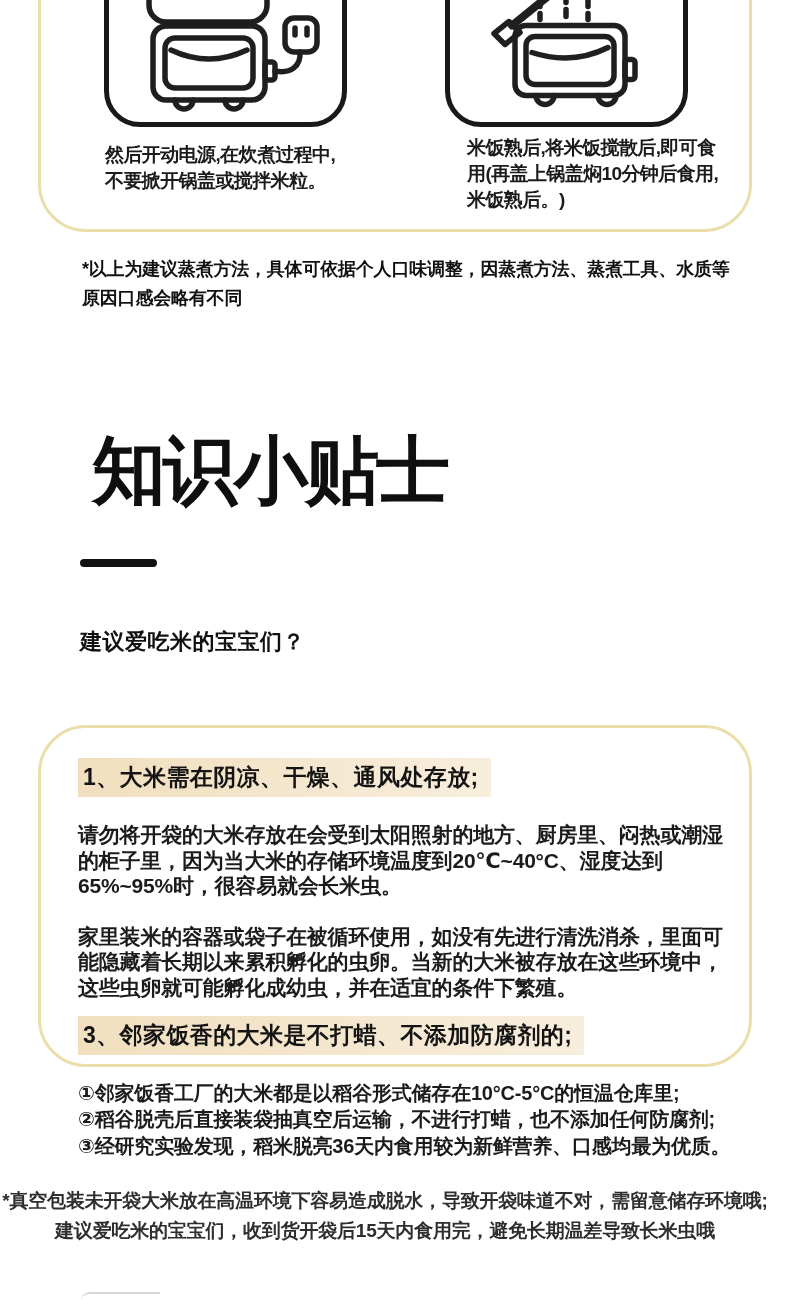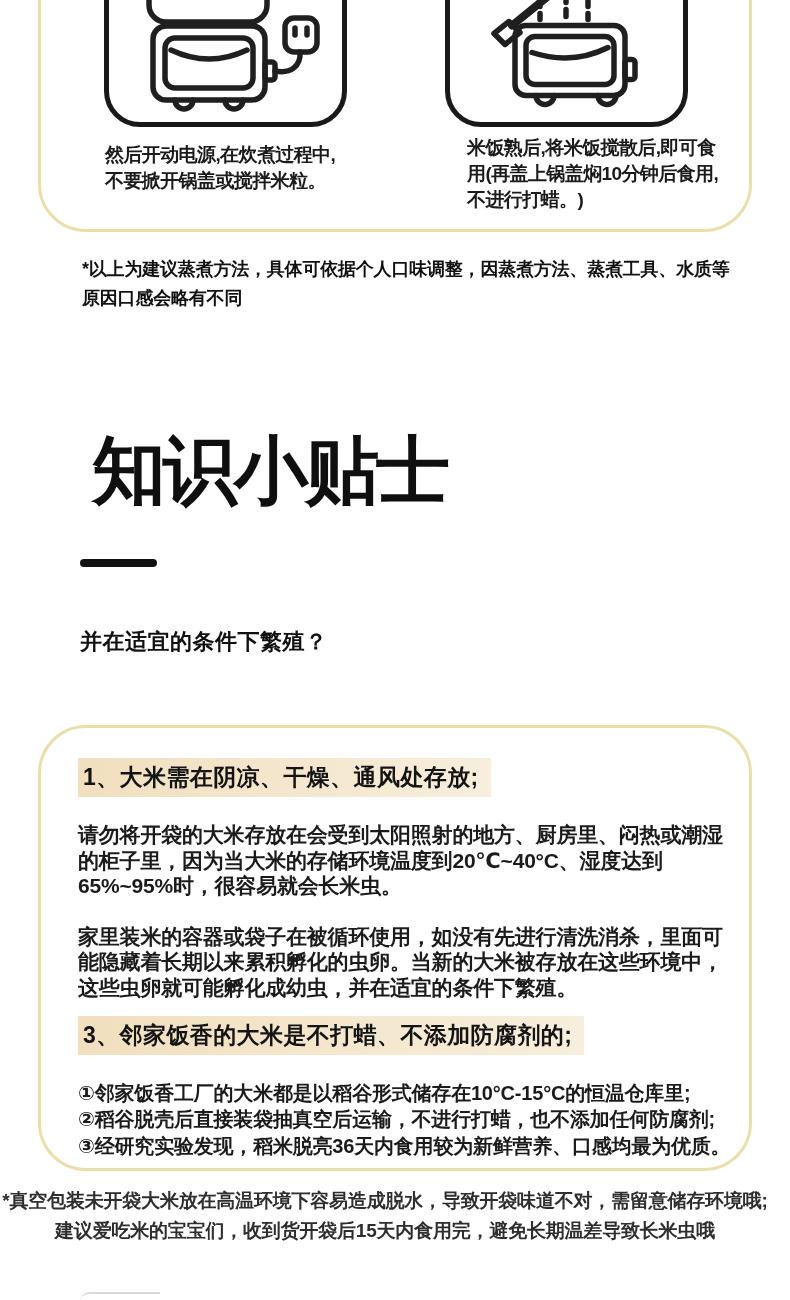--- a/index.html
+++ b/index.html
@@ -44,21 +44,21 @@
   .title-dash{
     position:absolute;left:80px;top:559px;width:77px;height:8px;
     background:#121212;border-radius:4px;
   }
   .tips-question{
     position:absolute;left:80px;top:627px;margin:0;
     font-size:22px;font-weight:700;letter-spacing:0.5px;color:#111111;
   }
   
   .tips-box{
-    position:absolute;left:38px;top:725px;width:714px;height:446px;
+    position:absolute;left:38px;top:725px;width:714px;height:342px;
     box-sizing:border-box;border:3px solid #eadfab;border-radius:48px;
     background:#ffffff;padding:30px 28px 0 37px;
   }
   .tip + .tip{margin-top:15px;}
   .tip-heading{
     display:inline-block;font-size:23px;font-weight:700;letter-spacing:0.4px;
     color:#141414;padding:4px 12px 4px 5px;
     background:linear-gradient(90deg,#f1dfbe,#f8eedd);
   }
   .tip-body{
@@ -122,41 +122,41 @@
           <path d="M82 93 Q122 106 158 88"></path>
           <rect x="175" y="100" width="10" height="20" rx="3"></rect>
           <path d="M86 136 a9 9 0 0 0 18 0"></path>
           <path d="M148 136 a9 9 0 0 0 18 0"></path>
         </g>
       </svg>
     </div>
     <div class="caption caption-right">
       <span>米饭熟后,将米饭搅散后,即可食</span><br>
       <span>用(再盖上锅盖焖10分钟后食用,</span><br>
-      <span>不进行打蜡。)</span>
+      <span>米饭熟后。)</span>
     </div>
   </div>
 
   <p class="method-note">*以上为建议蒸煮方法，具体可依据个人口味调整，因蒸煮方法、蒸煮工具、水质等原因口感会略有不同</p>
 
   <h1 class="tips-title">知识小贴士</h1>
   <div class="title-dash"></div>
-  <h2 class="tips-question">并在适宜的条件下繁殖？</h2>
+  <h2 class="tips-question">建议爱吃米的宝宝们？</h2>
 
   <div class="tips-box">
     <div class="tip">
       <span class="tip-heading">1、大米需在阴凉、干燥、通风处存放;</span>
       <p class="tip-body">请勿将开袋的大米存放在会受到太阳照射的地方、厨房里、闷热或潮湿的柜子里，因为当大米的存储环境温度到20℃~40°C、湿度达到65%~95%时，很容易就会长米虫。</p>
     </div>
     <div class="tip">
       <p class="tip-body">家里装米的容器或袋子在被循环使用，如没有先进行清洗消杀，里面可能隐藏着长期以来累积孵化的虫卵。当新的大米被存放在这些环境中，这些虫卵就可能孵化成幼虫，并在适宜的条件下繁殖。</p>
     </div>
     <div class="tip">
       <span class="tip-heading">3、邻家饭香的大米是不打蜡、不添加防腐剂的;</span>
-      <p class="tip-body multiline">①邻家饭香工厂的大米都是以稻谷形式储存在10°C-15°C的恒温仓库里;
+      <p class="tip-body multiline">①邻家饭香工厂的大米都是以稻谷形式储存在10°C-5°C的恒温仓库里;
 ②稻谷脱壳后直接装袋抽真空后运输，不进行打蜡，也不添加任何防腐剂;
 ③经研究实验发现，稻米脱亮36天内食用较为新鲜营养、口感均最为优质。</p>
     </div>
   </div>
 
   <p class="storage-note">
     <span>*真空包装未开袋大米放在高温环境下容易造成脱水，导致开袋味道不对，需留意储存环境哦;</span><br>
     <span>建议爱吃米的宝宝们，收到货开袋后15天内食用完，避免长期温差导致长米虫哦</span>
   </p>
 

